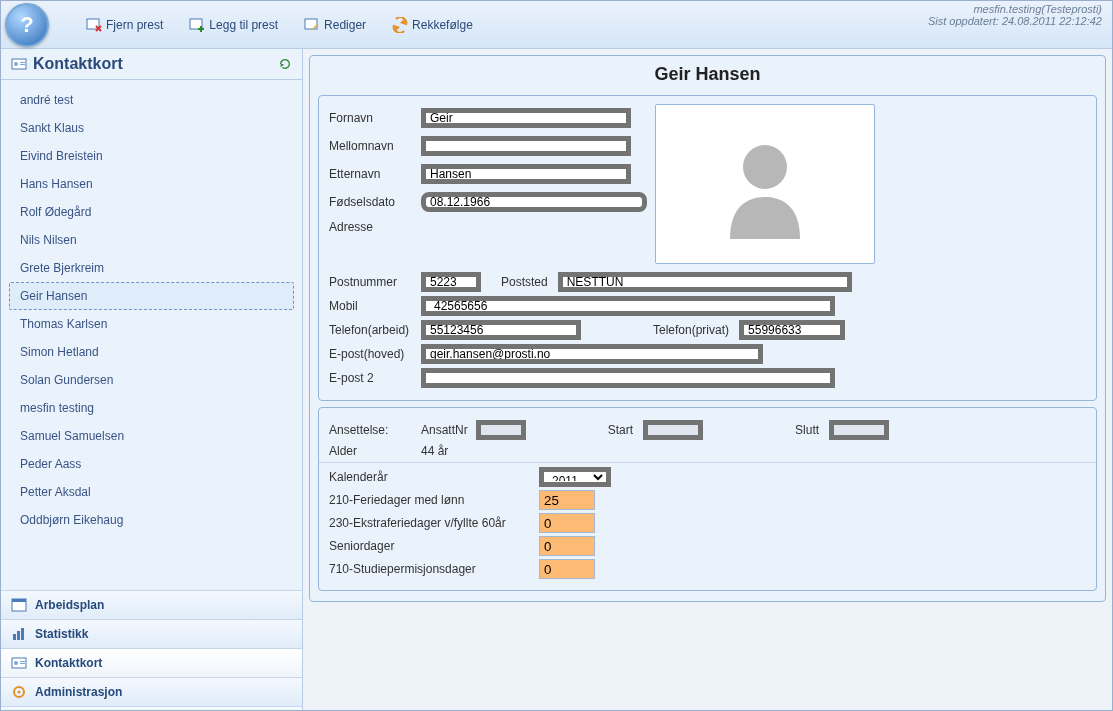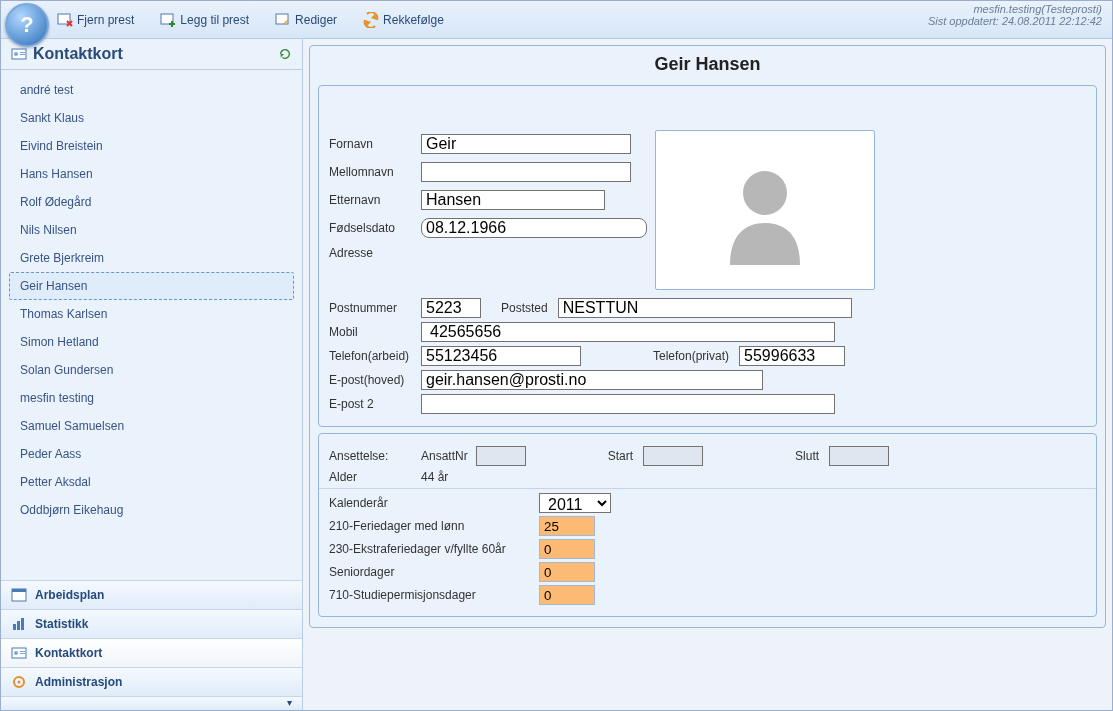--- a/index.html
+++ b/index.html
@@ -1,20 +1,20 @@
 <!DOCTYPE html>
 <html><head>
 <meta charset="utf-8">
 <style>
   * { box-sizing: border-box; }
   html, body { margin:0; padding:0; font-family: "Segoe UI", Tahoma, sans-serif; font-size:12px; color:#333; }
   body { background:#fff; }
   .app { width:1113px; height:711px; background:#eef3fa; border:1px solid #9aafcd; position:relative; overflow:hidden; }
   
-  .topbar { height:38px; background:linear-gradient(#eaf2fc,#d6e6f7); border-bottom:1px solid #b8cde4; display:flex; align-items:center; padding-left:50px; gap:14px; }
+  .topbar { height:48px; background:linear-gradient(#eaf2fc,#d6e6f7); border-bottom:1px solid #b8cde4; display:flex; align-items:center; padding-left:79px; gap:14px; }
   .helpbtn { position:absolute; left:4px; top:2px; width:44px; height:44px; border-radius:50%; background:radial-gradient(circle at 35% 30%,#b2d8ff,#2a6db8); border:2px solid #7aa8d8; display:flex; align-items:center; justify-content:center; color:#fff; font-size:22px; font-weight:bold; z-index:10; box-shadow:0 1px 3px rgba(0,0,0,.3);}
   .tbtn { display:flex; align-items:center; gap:4px; padding:2px 6px; color:#2a4a78; cursor:pointer; font-size:12px;}
   .tbtn svg { width:16px; height:16px;}
   .header-right { position:absolute; right:10px; top:2px; text-align:right; font-size:11px; font-style:italic; color:#6b7e96;}
   
   .body { display:flex; height:calc(100% - 38px);}
   .sidebar { width:302px; border-right:1px solid #b8cde4; background:#eaf2fc; display:flex; flex-direction:column;}
   .panel-head { display:flex; align-items:center; gap:6px; padding:6px 10px; font-size:16px; font-weight:bold; color:#2a4a78; border-bottom:1px solid #b8cde4; background:#eaf2fc;}
   .panel-head .gicon { width:16px; height:16px;}
   .panel-head .refresh { margin-left:auto; width:14px; height:14px; cursor:pointer;}
@@ -26,25 +26,25 @@
   .navbtn.active { background:linear-gradient(#fff,#f0f5fb);}
   .navbtn svg { width:16px; height:16px;}
   .navexpand { height:14px; border-top:1px solid #c6d6ea; background:linear-gradient(#f5f9fe,#e0ecf9); text-align:right; padding-right:10px; color:#264a7c; font-size:10px; cursor:pointer;}
   
   .content { flex:1; padding:6px; overflow:auto;}
   .card { border:1px solid #95b6da; border-radius:4px; background:#eaf2fc; padding:4px 8px 4px 8px;}
   .title { text-align:center; font-size:18px; font-weight:bold; padding:4px 0 10px 0; color:#222;}
   fieldset.group { border:1px solid #95b6da; border-radius:4px; margin:0 0 6px 0; padding:8px 10px;}
   .row { display:flex; align-items:center; gap:6px; margin:4px 0;}
   .lab { width:86px; color:#333;}
-  input.tf, select.tf { height:20px; border:1px solid #737373; background:#fff; padding:1px 4px; font-size:16px; font-family:inherit;}
+  input.tf, select.tf { height:20px; border:5px solid #737373; background:#fff; padding:1px 4px; font-size:12px; font-family:inherit;}
   input.tf.gray { background:#e0e6ef;}
   .photobox { border:1px solid #95b6da; width:220px; height:160px; background:#fff; display:flex; align-items:center; justify-content:center; margin-left:8px; border-radius:2px;}
   .avatar { width:100px; height:110px; }
-  .flex { display:flex;margin-top:36px;}
+  .flex { display:flex;}
   .col { display:flex; flex-direction:column;}
   .kvrow { display:flex; align-items:center; margin:3px 0;}
   .kvrow .klab { width:210px;}
   .small-input { width:56px; height:20px; border:1px solid #a6b8cf; background:#fdba74; padding:1px 4px; text-align:left;}
   .sel { width:72px;}
   textarea.tf { border:1px solid #a6b8cf; resize:none; font-family:inherit; font-size:12px; padding:2px 4px; background:#fff;}
 </style>
 </head>
 <body>
 
@@ -167,21 +167,21 @@
               <div class="row">
                 <div class="lab">Fornavn</div>
                 <input class="tf" style="width: 210px;" value="Geir">
               </div>
               <div class="row">
                 <div class="lab">Mellomnavn</div>
                 <input class="tf" style="width: 210px;" value="">
               </div>
               <div class="row">
                 <div class="lab">Etternavn</div>
-                <input class="tf" style="width: 184px;" value="Hansen">
+                <input class="tf" style="width: 210px;" value="Hansen">
               </div>
               <div class="row">
                 <div class="lab">Fødselsdato</div>
                 <input class="tf" style="width: 226px; border-radius: 8px;" value="08.12.1966">
               </div>
               <div class="row" style="align-items:flex-start;">
                 <div class="lab">Adresse</div>
               </div>
             </div>
             <div class="photobox">

